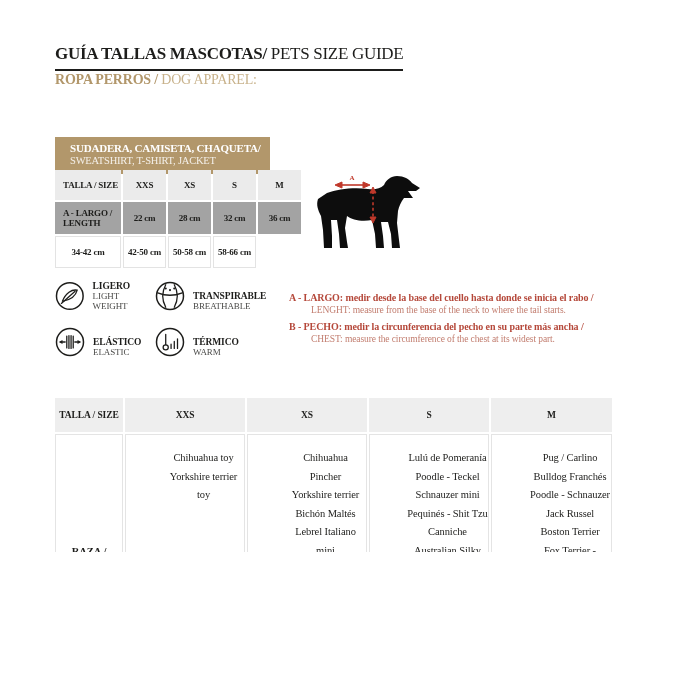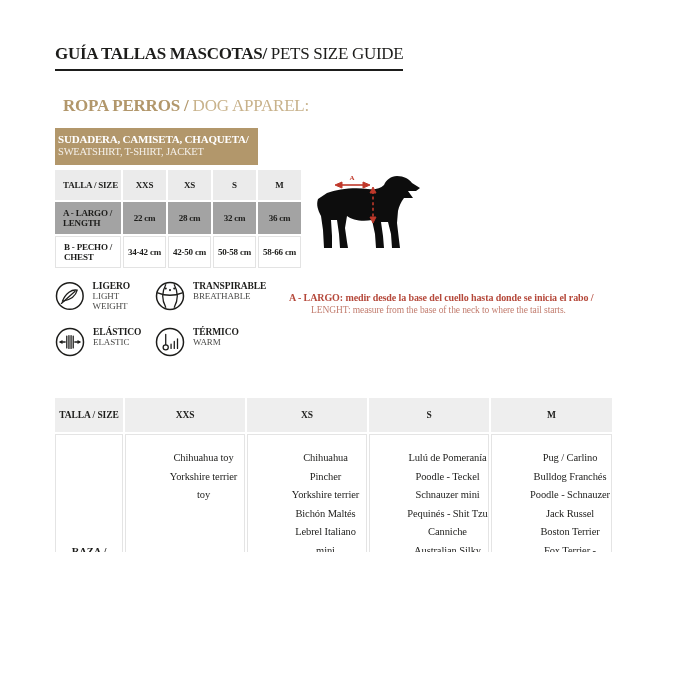--- a/index.html
+++ b/index.html
@@ -4,46 +4,46 @@
 <style>
   * { margin:0; padding:0; box-sizing:border-box; }
   html,body { width:700px; height:700px; background:#ffffff; }
   body { font-family:"Liberation Sans", sans-serif; color:#1d1d1b; }
   .sheet { position:relative; width:700px; height:552px; background:#fff; overflow:hidden;font-family:Liberation Serif, serif; }
 
   
   .title-wrap { position:absolute; left:55px; top:44px; border-bottom:2.5px solid #1d1d1b; padding-bottom:5px; }
   .title-es { font-size:17px; font-weight:bold; letter-spacing:-0.3px; }
   .title-en { font-size:17px; font-weight:normal; letter-spacing:-0.3px; }
-  .subtitle { position:absolute; left:55px; top:96px; font-size:17px; letter-spacing:-0.2px;margin-left:8px; }
+  .subtitle { position:absolute; left:55px; top:72px; font-size:14px; letter-spacing:-0.2px; }
   .subtitle .es { font-weight:bold; color:#b2976b; }
   .subtitle .en { font-weight:normal; color:#c8b28b; }
 
   
-  .badge { position:absolute; left:55px; top:128px; background:#b2976b; color:#fff; padding:5px 9px 6px 3px; line-height:1.2; }
+  .badge { position:absolute; left:55px; top:137px; background:#b2976b; color:#fff; padding:5px 9px 6px 15px; line-height:1.2; }
   .badge .l1 { font-size:11px; font-weight:bold; letter-spacing:-0.2px; }
   .badge .l2 { font-size:10.5px; font-weight:normal; opacity:0.85; letter-spacing:-0.2px; }
 
   
   .size-table { position:absolute; left:55px; top:170px; display:grid;
     grid-template-columns:66px 43px 43px 43px 43px; grid-template-rows:30px 32px 32px; gap:2px; }
   .size-table .cell { display:flex; align-items:center; justify-content:center;
     font-size:9px; font-weight:bold; letter-spacing:-0.2px; }
   .size-table .lbl { justify-content:flex-start; padding-left:8px; }
   .size-table .r0 { background:#ebebeb; }
   .size-table .r1 { background:#a3a3a3; }
   .size-table .r2 { background:#ffffff; border:1px solid #e3e3e3; }
 
   
   .dog-figure { position:absolute; left:314px; top:167px; }
 
   
   .features { position:absolute; left:55px; top:281px; display:grid;
     grid-template-columns:100px 140px; row-gap:16px; }
-  .feature { display:flex; align-items:flex-start; gap:8px; }
+  .feature { display:flex; align-items:flex-end; gap:8px; }
   .feature .txt .es { font-size:9.5px; font-weight:bold; letter-spacing:-0.1px; }
   .feature .txt .en { font-size:9px; color:#4a4a48; letter-spacing:-0.1px; }
 
   
   .notes { position:absolute; left:289px; top:291px; width:360px; }
   .note { margin-bottom:3px; }
   .note .l1 { font-size:10px; font-weight:bold; color:#b5483a; line-height:13px; letter-spacing:-0.1px; }
   .note .l2 { font-size:9.5px; font-weight:normal; color:#c27d6f; line-height:13px; padding-left:22px; letter-spacing:-0.1px; }
 
   
@@ -88,21 +88,20 @@
     <div class="cell r0">XS</div>
     <div class="cell r0">S</div>
     <div class="cell r0">M</div>
 
     <div class="cell r1 lbl">A - LARGO / LENGTH</div>
     <div class="cell r1">22 cm</div>
     <div class="cell r1">28 cm</div>
     <div class="cell r1">32 cm</div>
     <div class="cell r1">36 cm</div>
 
-    <div class="cell r2 lbl">B - PECHO / CHEST</div>
     <div class="cell r2">34-42 cm</div>
     <div class="cell r2">42-50 cm</div>
     <div class="cell r2">50-58 cm</div>
     <div class="cell r2">58-66 cm</div>
   </div>
 
   <div class="dog-figure">
     <svg width="122" height="94" viewBox="0 0 122 94">
       <path class="dog-fill" d="M4,32
         L13,26 C24,22 40,20 54,22 C60,23 66,22 70,18 C72,13 77,9 83,9 C90,9 95,12 98,16
@@ -182,20 +181,24 @@
         <div class="en">WARM</div>
       </div>
     </div>
   </div>
 
   <div class="notes">
     <div class="note">
       <div class="l1"><span>A - LARGO: </span><span>medir desde la base del cuello hasta donde se inicia el rabo /</span></div>
       <div class="l2">LENGHT: measure from the base of the neck to where the tail starts.</div>
     </div>
+    <div class="note">
+      <div class="l1"><span>B - PECHO: </span><span>medir la circunferencia del pecho en su parte más ancha /</span></div>
+      <div class="l2">CHEST: measure the circumference of the chest at its widest part.</div>
+    </div>
   </div>
 
   <div class="breed-head">
     <div class="hcell">TALLA /  SIZE</div>
     <div class="hcell">XXS</div>
     <div class="hcell">XS</div>
     <div class="hcell">S</div>
     <div class="hcell">M</div>
   </div>
 

